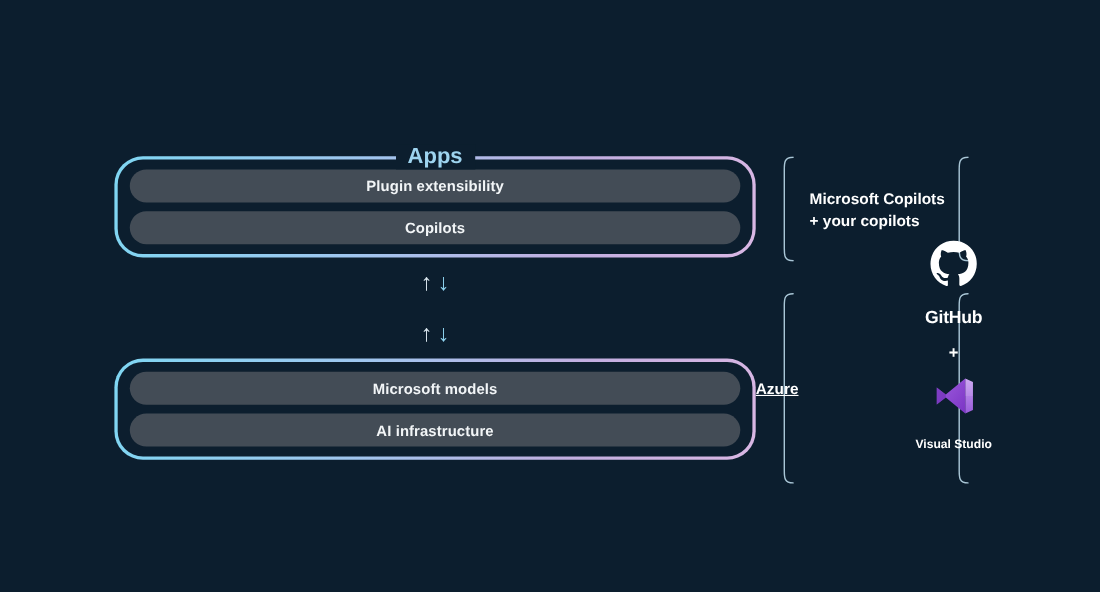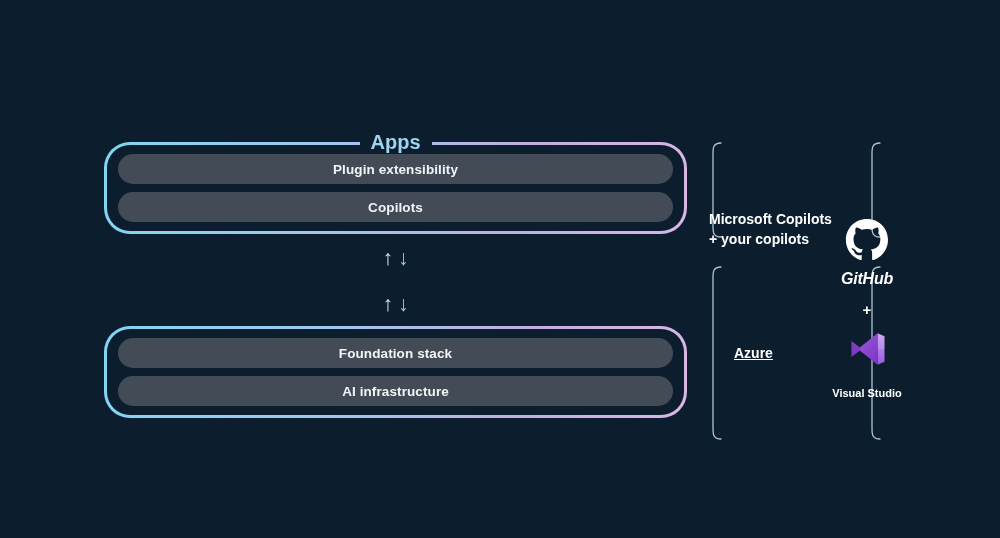--- a/index.html
+++ b/index.html
@@ -113,26 +113,26 @@
     color: #ffffff;
     font-size: 14px;
     font-weight: 600;
     line-height: 1.45;
     white-space: nowrap;
   }
 
   
   #brace-copilots-left  { left: 707px; top: 142px; }
   #brace-copilots-right { left: 866px; top: 142px; }
-  #label-copilots       { left: 709px; top: 170px; margin-top: 39px; }
+  #label-copilots       { left: 736px; top: 170px; }
 
   
   #brace-azure-left  { left: 707px; top: 266px; }
   #brace-azure-right { left: 866px; top: 266px; }
-  #label-azure       { left: 734px; top: 343px; text-decoration: underline; }
+  #label-azure       { left: 687px; top: 343px; text-decoration: underline; }
 
   
   .logos {
     position: absolute;
     left: 812px;
     top: 218px;
     width: 110px;
     display: flex;
     flex-direction: column;
     align-items: center;
@@ -141,22 +141,21 @@
     display: flex;
     flex-direction: column;
     align-items: center;
   }
   .gh-mark { display: block; }
   .gh-name {
     color: #ffffff;
     font-size: 16px;
     font-weight: 700;
     letter-spacing: -0.2px;
-    margin-top: 6px;
-    font-style: italic;
+    margin-top: 17px;
   }
   .plus-sep {
     color: #ffffff;
     font-size: 15px;
     font-weight: 700;
     margin: 13px 0 11px 0;
   }
   .vs-mark { display: block; }
   .vs-name {
     color: #ffffff;
@@ -189,21 +188,21 @@
     </div>
 
 
     <div class="arrows">
       <span class="arrow-up">↑</span>
       <span class="arrow-down">↓</span>
     </div>
 
     <div class="layer">
       <div class="layer-inner">
-        <div class="pill">Foundation stack</div>
+        <div class="pill">Microsoft models</div>
         <div class="pill">AI infrastructure</div>
       </div>
     </div>
 
   </div>
 
   <div class="brace-group" id="brace-copilots-left">
     <svg class="brace-svg" width="16" height="96" viewBox="0 0 16 96" fill="none">
       <path d="M14 1 C6 1 6 6 6 12 L6 84 C6 90 6 95 14 95" stroke="#a9c6d6" stroke-width="1.3" stroke-linecap="round" fill="none"></path>
     </svg>

